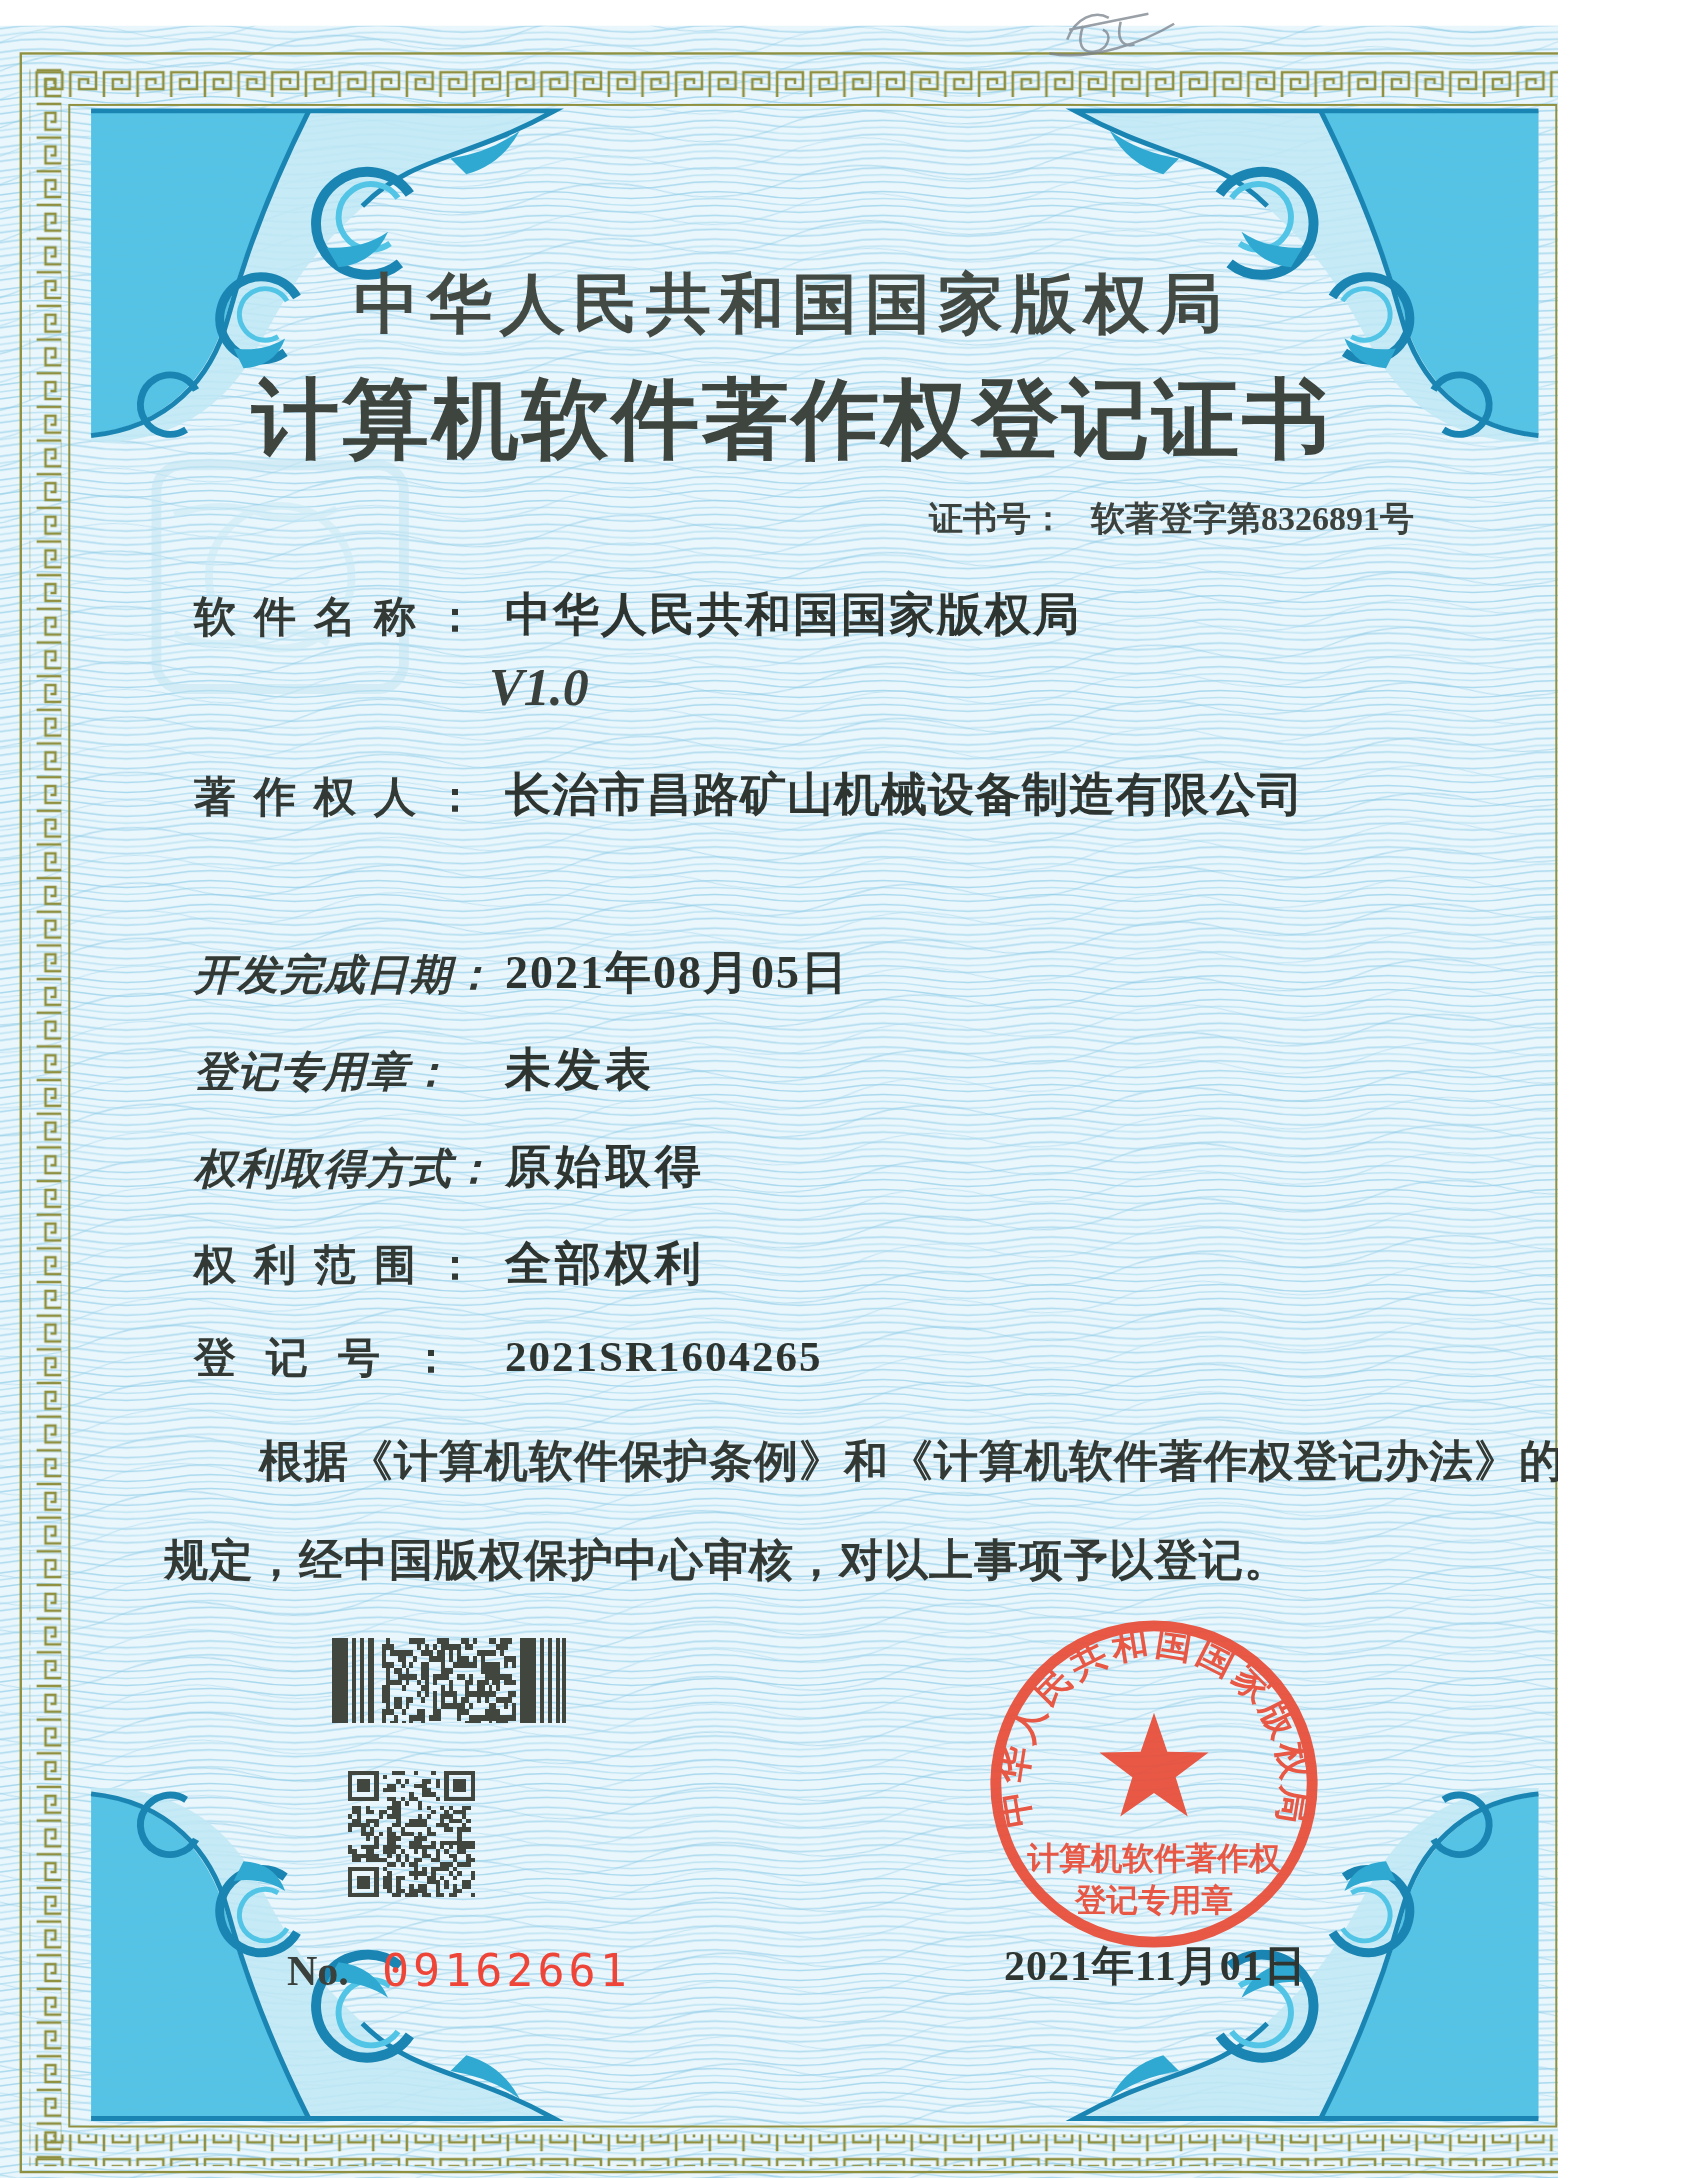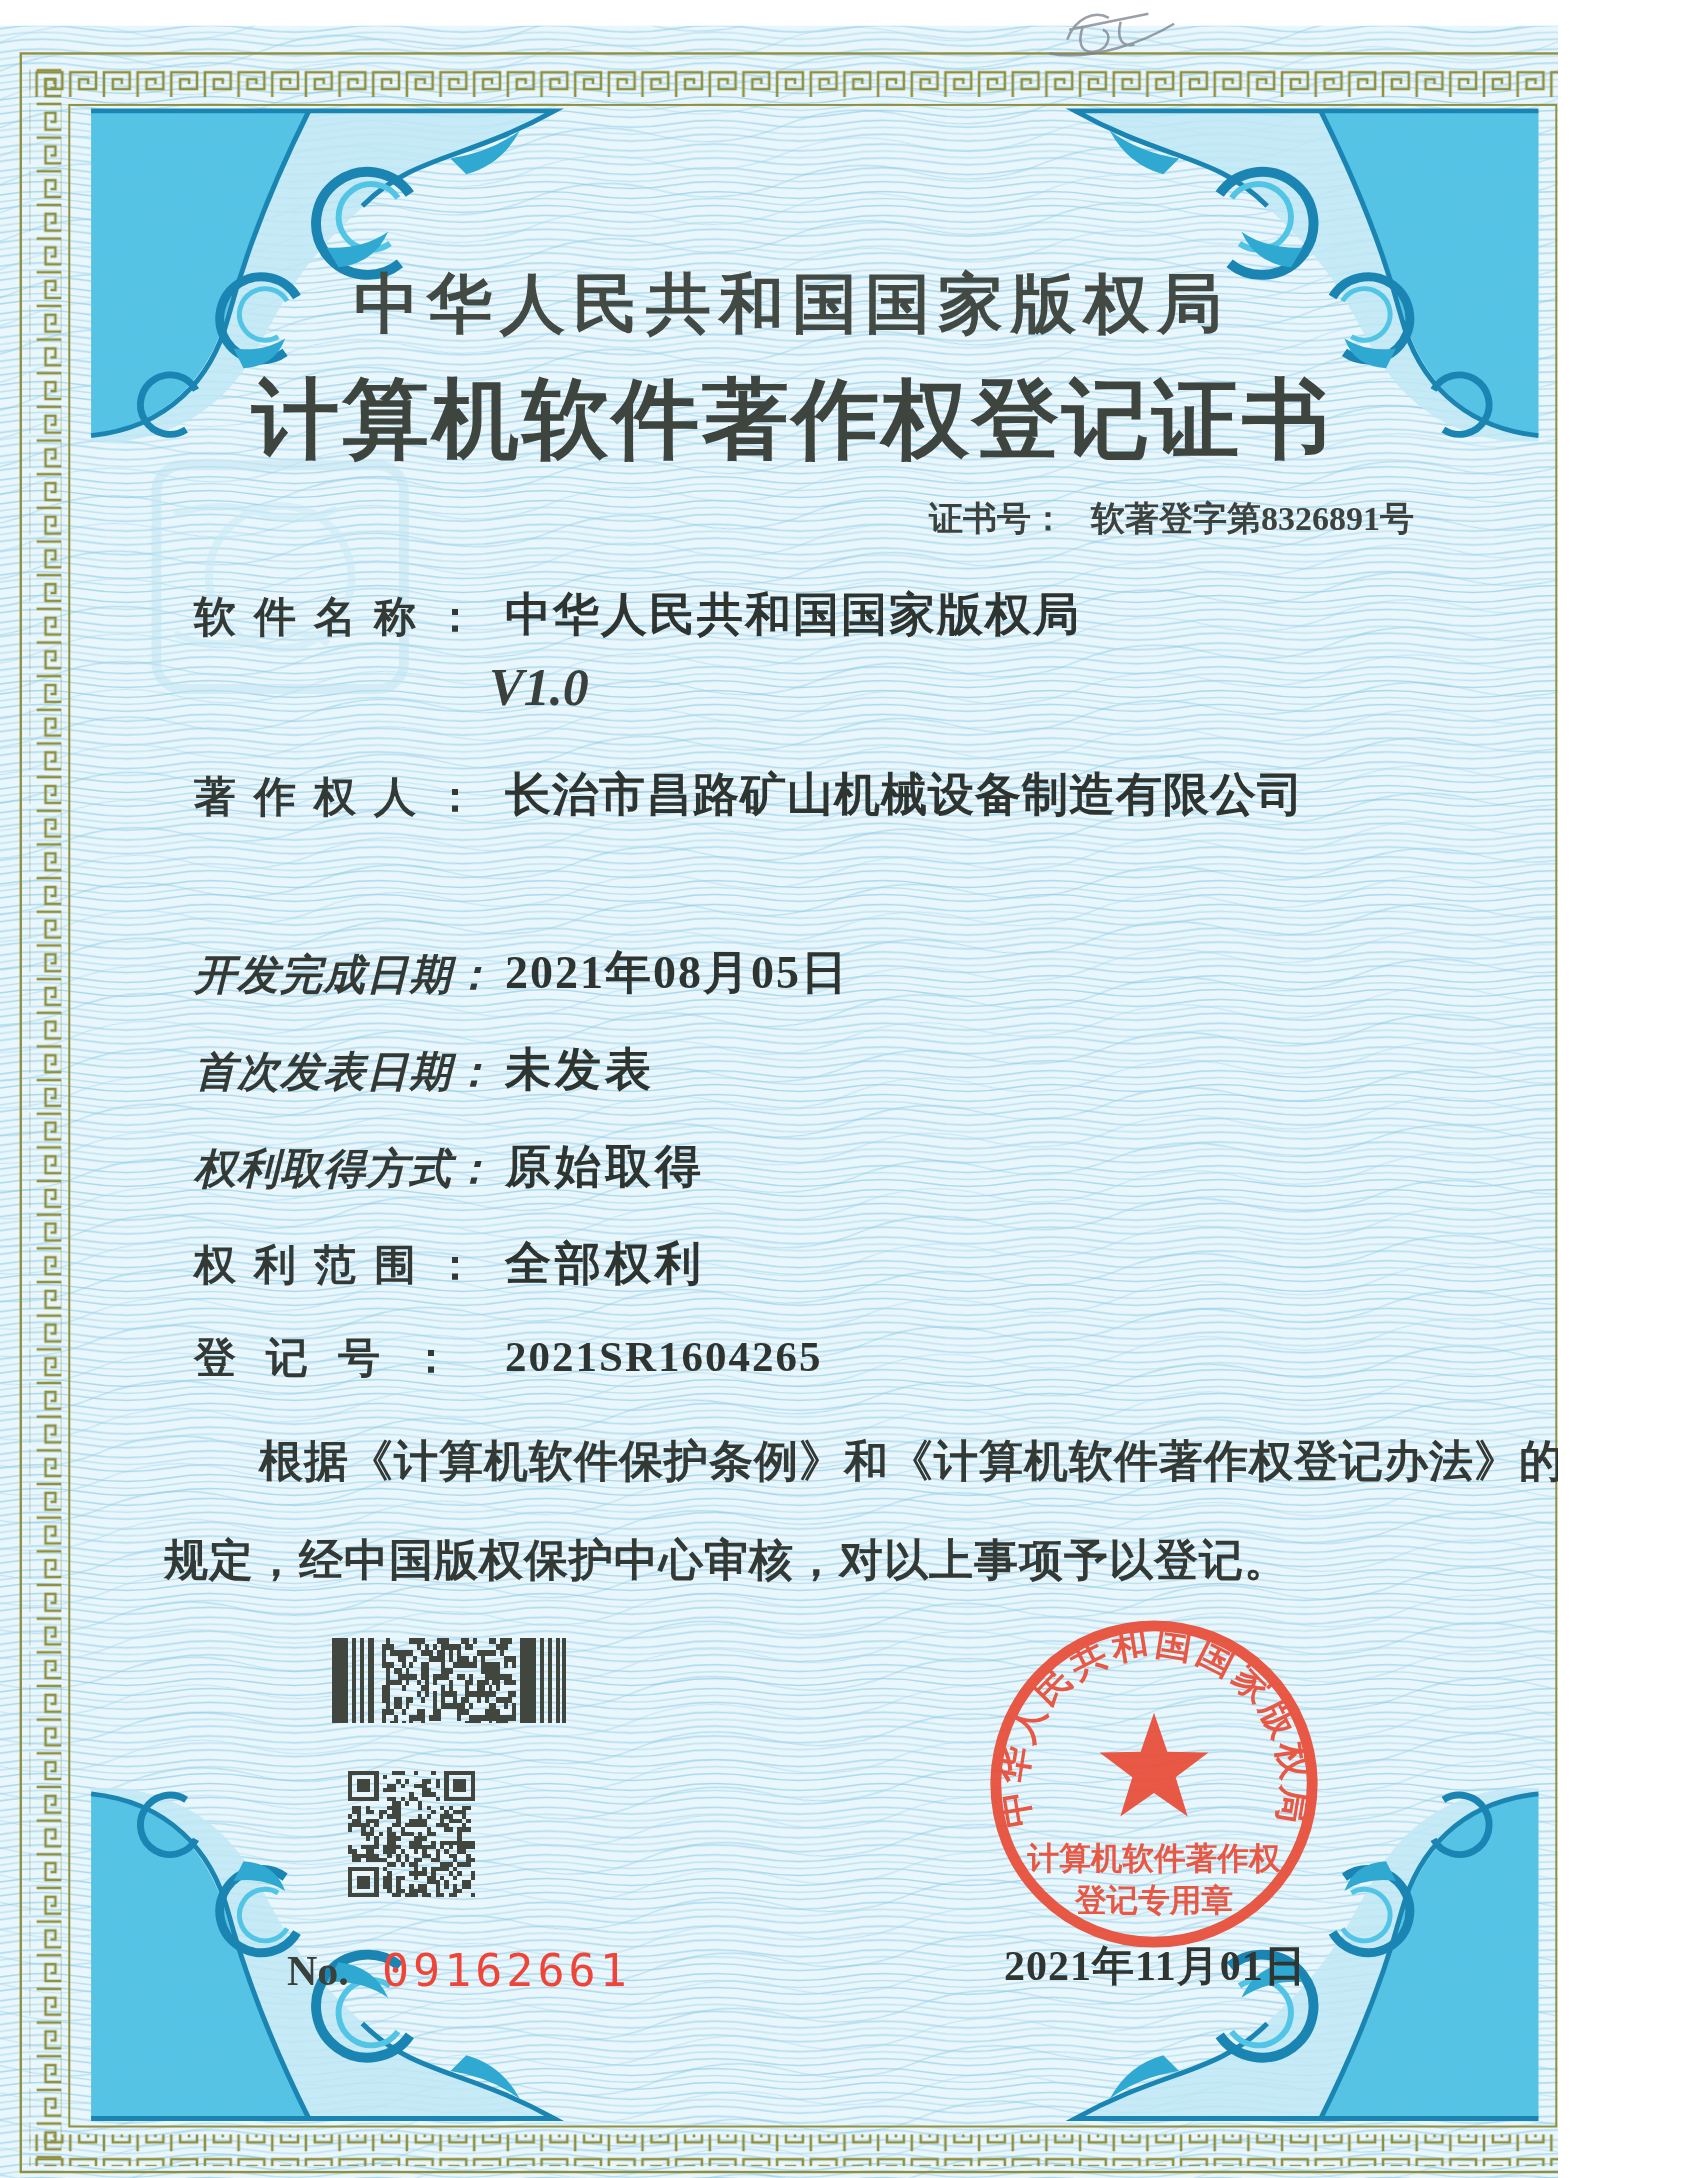--- a/index.html
+++ b/index.html
@@ -135,21 +135,21 @@
   <div class="txt lbl ls18 r0">软件名称：</div>
   <div class="txt val r0v">中华人民共和国国家版权局</div>
   <div class="txt v2">V1.0</div>
 
   <div class="txt lbl ls18 r1">著作权人：</div>
   <div class="txt val r1v">长治市昌路矿山机械设备制造有限公司</div>
 
   <div class="txt lbl ls0 r2">开发完成日期：</div>
   <div class="txt val r2v">2021年08月05日</div>
 
-  <div class="txt lbl ls0 r3">首次发表日期：</div>
+  <div class="txt lbl ls0 r3">登记专用章：</div>
   <div class="txt val r3v">未发表</div>
 
   <div class="txt lbl ls0 r4">权利取得方式：</div>
   <div class="txt val r4v">原始取得</div>
 
   <div class="txt lbl ls18 r5">权利范围：</div>
   <div class="txt val r5v">全部权利</div>
 
   <div class="txt lbl ls30 r6">登记号：</div>
   <div class="txt val r6v">2021SR1604265</div>

